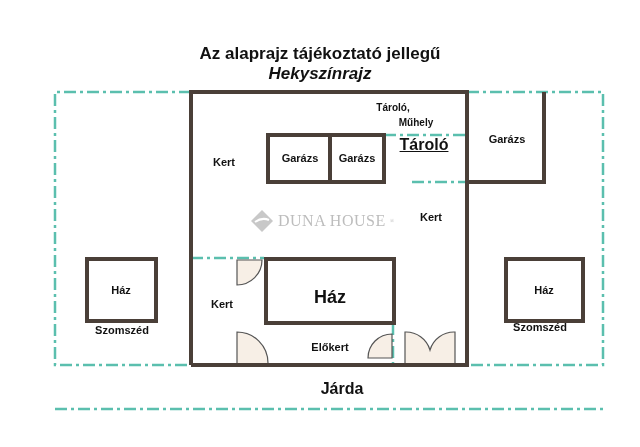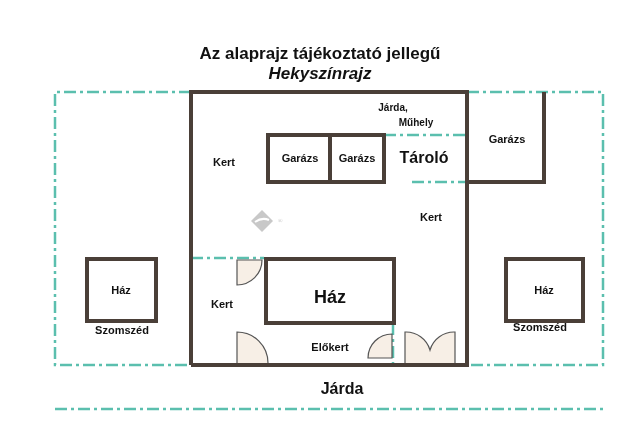--- a/index.html
+++ b/index.html
@@ -46,29 +46,30 @@
     <path d="M392,358 L368,358 A24,24 0 0,1 392,334 Z"></path>
     <path d="M405,363 L405,332 A25,25 0 0,1 430,350 A25,25 0 0,1 455,332 L455,363"></path>
   </g>
 </svg>
 
 <div class="wm">
   <svg width="24" height="24" viewBox="0 0 24 24">
     <polygon points="12,1 23,12 12,23 1,12" fill="#c8c8c8"></polygon>
     <path d="M5,13 Q12,8 19,11" stroke="#fff" stroke-width="2" fill="none"></path>
   </svg>
+  <span>DUNA HOUSE</span>
     <sup>®</sup>
 </div>
 
 <div class="lbl" style="left:224px; top:162px; font-size:11px;">Kert</div>
 <div class="lbl" style="left:300px; top:158px; font-size:11px;">Garázs</div>
 <div class="lbl" style="left:357px; top:158px; font-size:11px;">Garázs</div>
-<div class="lbl" style="left:393px; top:107px; font-size:10px;">Járda,</div>
+<div class="lbl" style="left:393px; top:107px; font-size:10px;">Tároló,</div>
 <div class="lbl" style="left:416px; top:122px; font-size:10px;">Műhely</div>
-<div class="lbl" style="left:424px; top:158px; font-size:16px;">Tároló</div>
+<div class="lbl" style="left:424px; top:145px; font-size:16px;text-decoration:underline;">Tároló</div>
 <div class="lbl" style="left:507px; top:139px; font-size:11px;">Garázs</div>
 <div class="lbl" style="left:431px; top:217px; font-size:11px;">Kert</div>
 <div class="lbl" style="left:222px; top:304px; font-size:11px;">Kert</div>
 <div class="lbl" style="left:330px; top:297px; font-size:18px;">Ház</div>
 <div class="lbl" style="left:330px; top:347px; font-size:11px;">Előkert</div>
 <div class="lbl" style="left:121px; top:290px; font-size:11px;">Ház</div>
 <div class="lbl" style="left:122px; top:330px; font-size:11px;">Szomszéd</div>
 <div class="lbl" style="left:544px; top:290px; font-size:11px;">Ház</div>
 <div class="lbl" style="left:540px; top:327px; font-size:11px;">Szomszéd</div>
 <div class="lbl" style="left:342px; top:389px; font-size:16px;">Járda</div>

